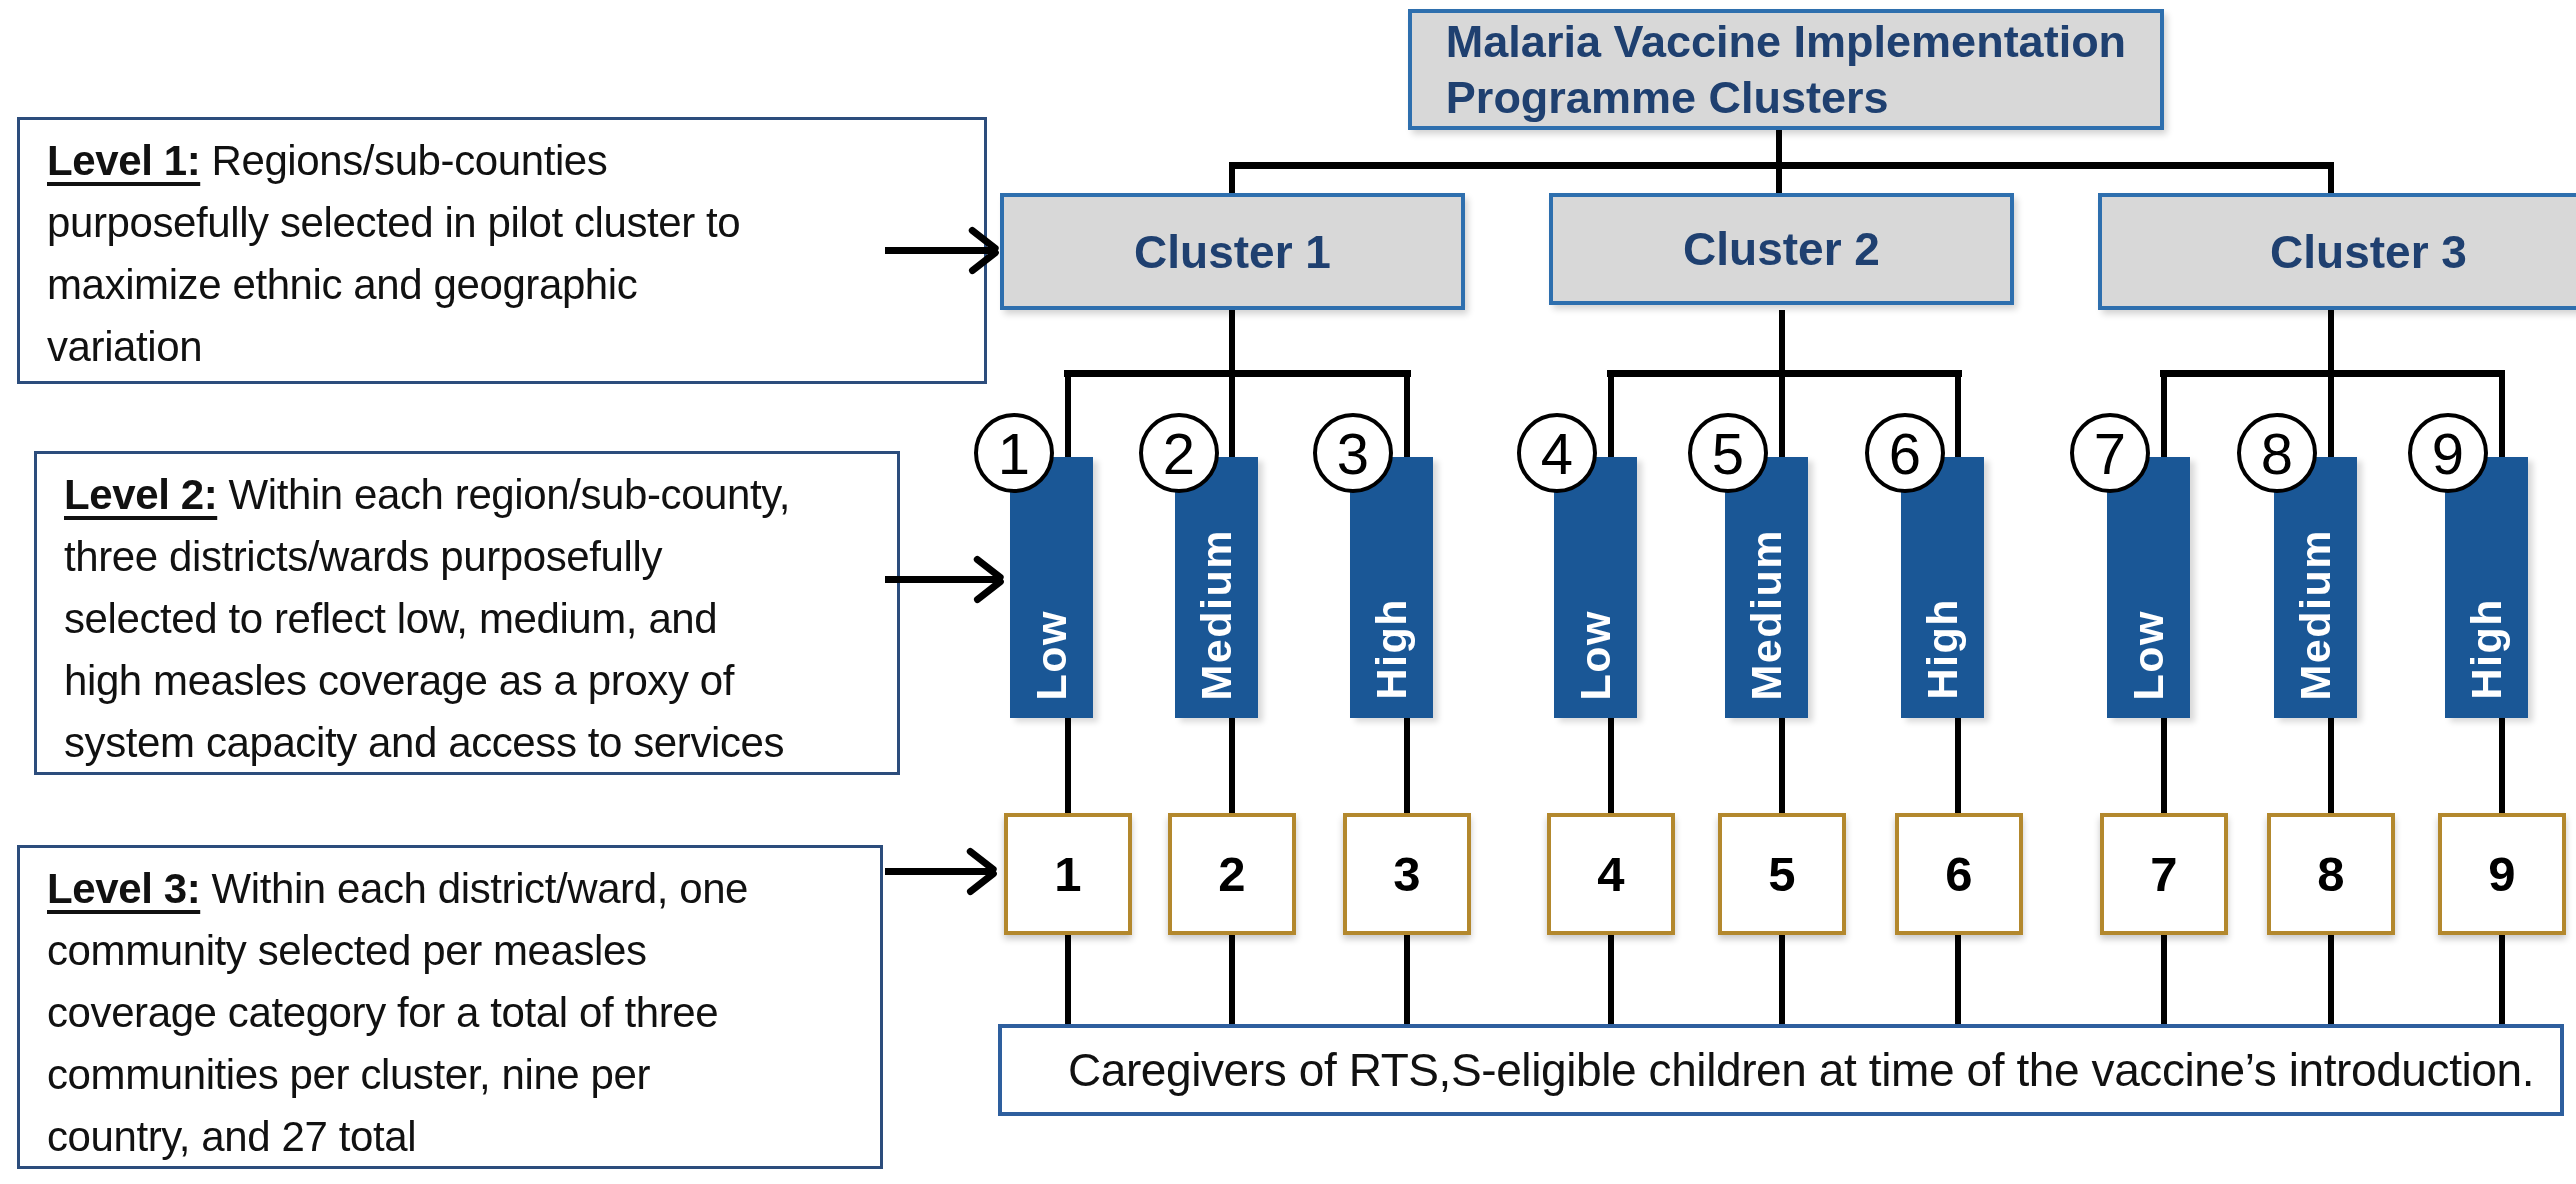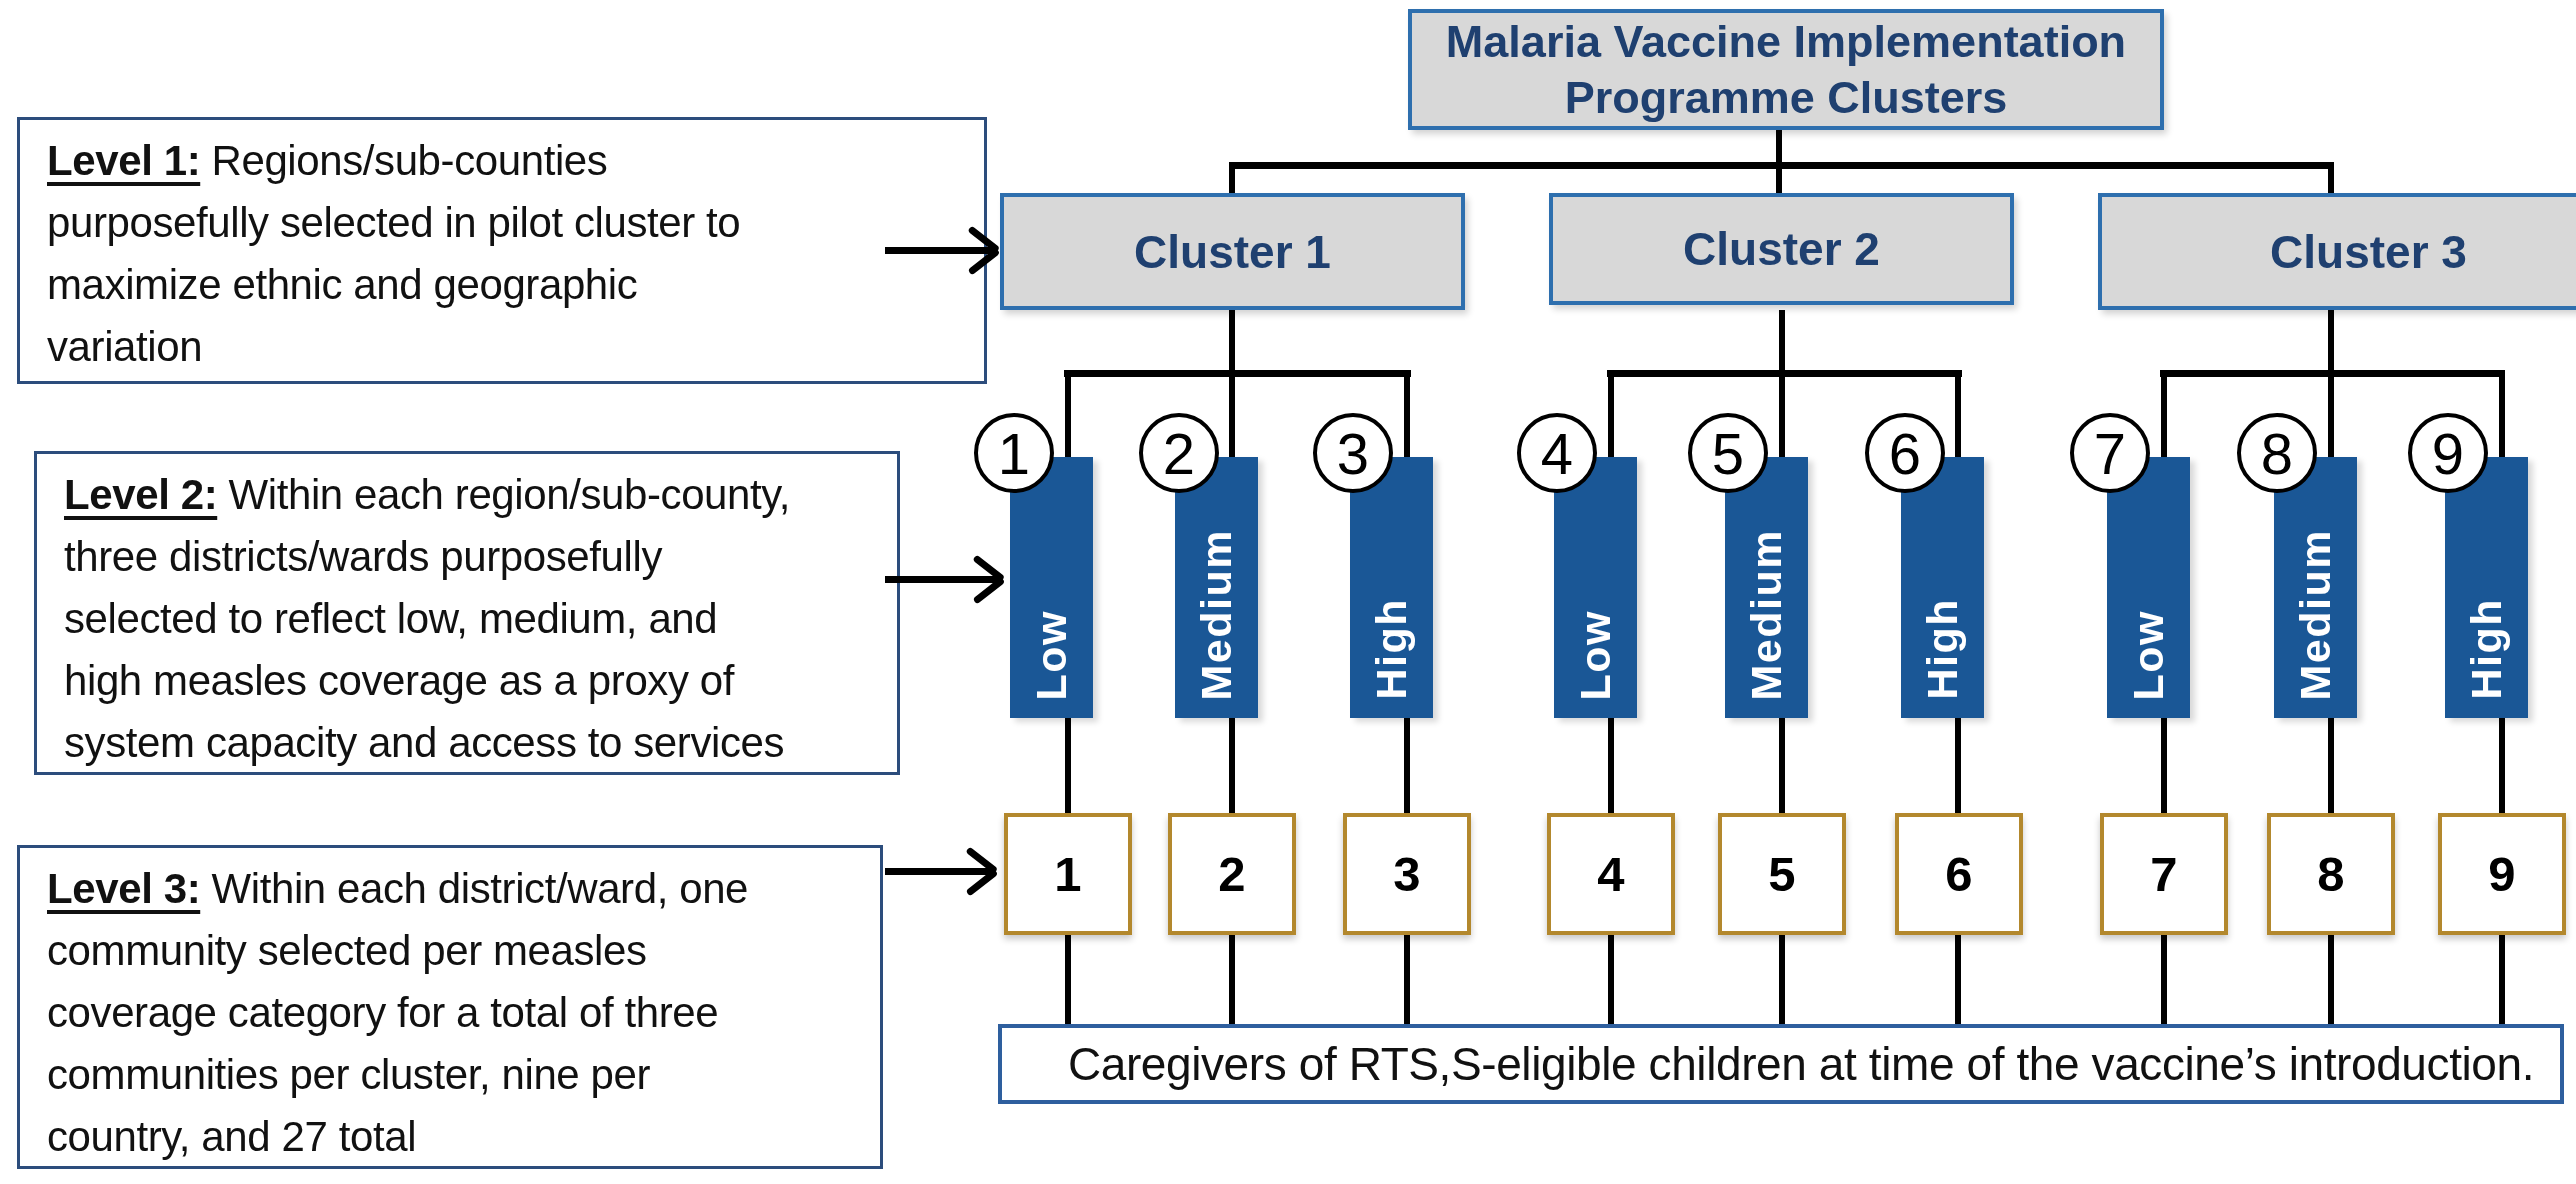--- a/index.html
+++ b/index.html
@@ -26,21 +26,21 @@
   .lvl-text{font-size:42px;line-height:62px;color:var(--text);
             white-space:pre-line;letter-spacing:-0.4px;}
   .lvl-label{font-weight:bold;text-decoration:underline;
              text-underline-offset:6.7px;text-decoration-thickness:3.7px;}
 
   
   .gray-box{background:var(--gray-fill);border:4.5px solid var(--blue-border);
             display:flex;align-items:center;justify-content:center;
             box-shadow:3.7px 4.5px 6.7px rgba(0,0,0,0.18);z-index:5;}
   .title-text{font-size:45px;line-height:56px;font-weight:bold;color:var(--navy);
-              text-align:center;white-space:pre-line;}
+              text-align:left;white-space:pre-line;}
   .cluster-label{font-size:46px;font-weight:bold;color:var(--navy);}
 
   
   .cline{background:var(--line);z-index:1;}
 
   
   .circ{width:80px;height:80px;border-radius:50%;background:#ffffff;
         border:4.5px solid #000;display:flex;align-items:center;justify-content:center;
         z-index:4;}
   .circ span{font-size:58px;color:#000;font-weight:400;}
@@ -100,21 +100,21 @@
 community selected per measles
 coverage category for a total of three
 communities per cluster, nine per
 country, and 27 total</span></div>
   </div>
 
   <div class="arrow" style="left:885px;top:247px;width:110px;"></div>
   <div class="arrow" style="left:885px;top:576px;width:115px;"></div>
   <div class="arrow" style="left:885px;top:868px;width:108px;"></div>
 
-  <div class="abs bottom-box" style="left:998px;top:1024px;width:1566px;height:80px;padding-left:40px;">
+  <div class="abs bottom-box" style="left:998px;top:1024px;width:1566px;height:92px;padding-left:40px;">
     <div class="bottom-text">Caregivers of RTS,S-eligible children at time of the vaccine’s introduction.</div>
   </div>
 
 <div class="abs cline" style="left: 1776px; top: 130px; width: 6px; height: 65px;"></div>
     <div class="abs cline" style="left: 1229px; top: 162px; width: 1105px; height: 6.7px;"></div>
     <div class="abs cline" style="left: 1229px; top: 162px; width: 6px; height: 33px;"></div>
     <div class="abs cline" style="left: 2328px; top: 162px; width: 6px; height: 33px;"></div>
     <div class="abs cline" style="left: 1229px; top: 310px; width: 6px; height: 67px;"></div>
     <div class="abs cline" style="left: 1064px; top: 370px; width: 347px; height: 6.7px;"></div>
     <div class="abs gray-box" style="left: 1000px; top: 193px; width: 465px; height: 117px;">

